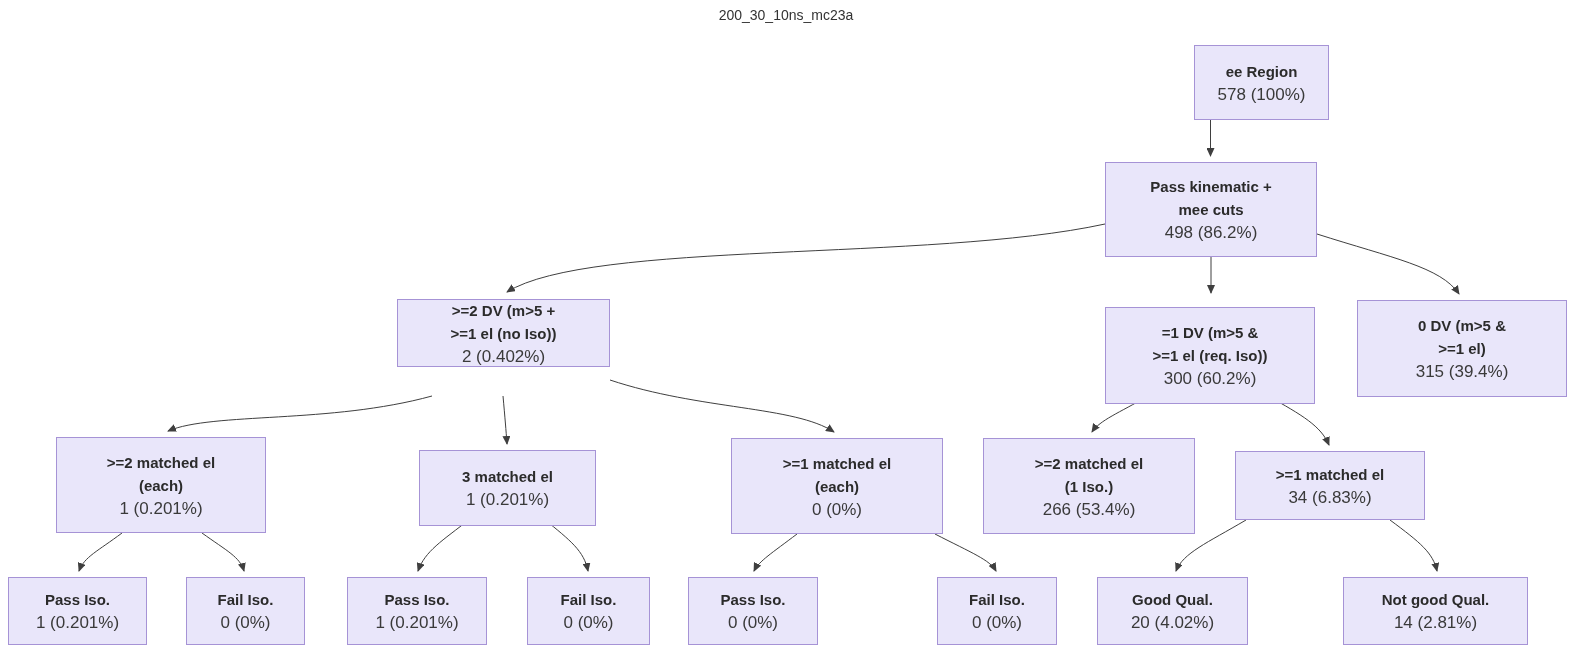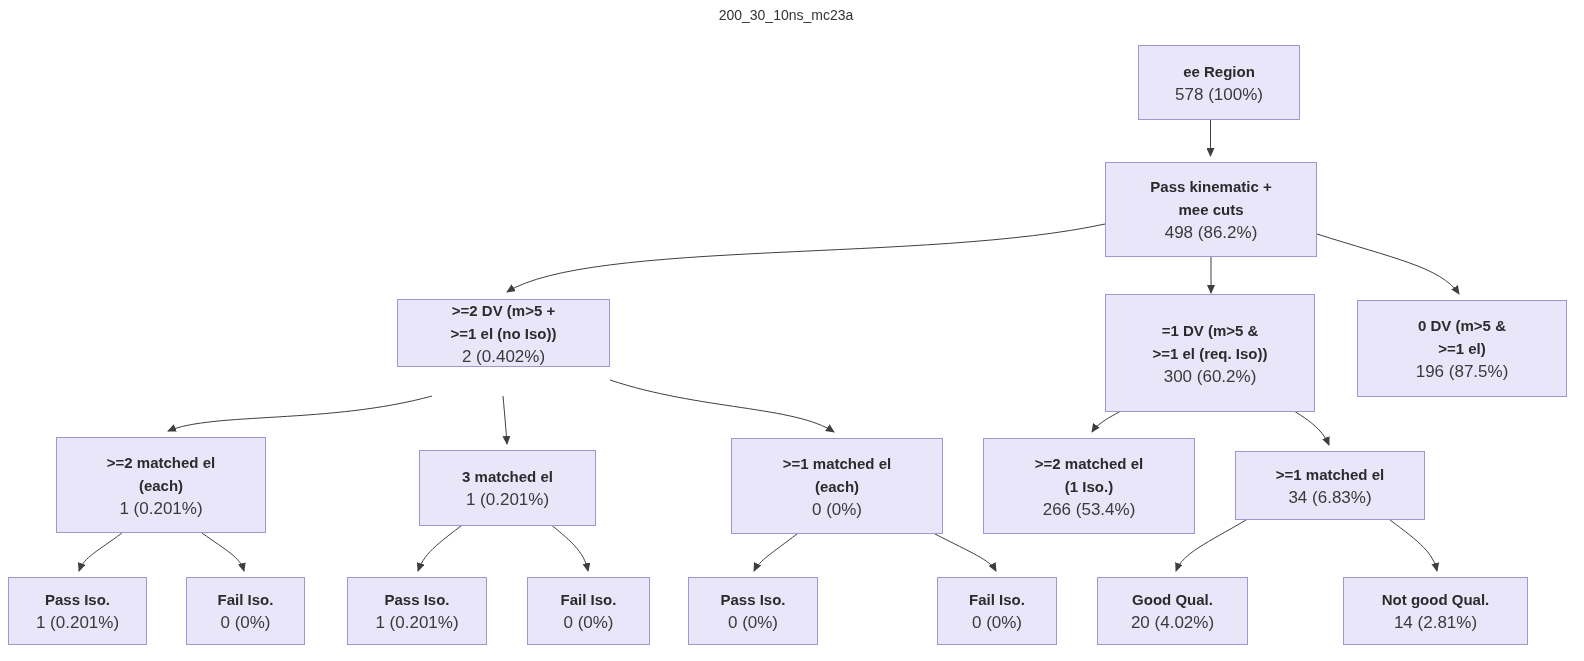--- a/index.html
+++ b/index.html
@@ -77,47 +77,47 @@
       <path marker-end="url(#arrow)" d="M202,533 C227,551 240,557 244,571"></path>
       <path marker-end="url(#arrow)" d="M470,519 C442,541 425,551 418,571"></path>
       <path marker-end="url(#arrow)" d="M544,519 C571,541 584,551 588,571"></path>
       <path marker-end="url(#arrow)" d="M797,534 C772,553 759,561 754,571"></path>
       <path marker-end="url(#arrow)" d="M935,534 C972,553 990,560 996,571"></path>
       <path marker-end="url(#arrow)" d="M1246,520 C1207,543 1183,553 1176,571"></path>
       <path marker-end="url(#arrow)" d="M1390,520 C1421,543 1433,553 1437,571"></path>
     </g>
   </svg>
 
-  <div class="node" style="left:1138px;top:45px;width:162px;height:75px">
+  <div class="node" style="left:1194px;top:45px;width:135px;height:75px">
     <div class="label">ee Region</div>
     <div class="value">578 (100%)</div>
   </div>
 
   <div class="node" style="left:1105px;top:162px;width:212px;height:95px">
     <div class="label">Pass kinematic +
 mee cuts</div>
     <div class="value">498 (86.2%)</div>
   </div>
 
   <div class="node" style="left:397px;top:299px;width:213px;height:68px">
     <div class="label">&gt;=2 DV (m&gt;5 +
 &gt;=1 el (no Iso))</div>
     <div class="value">2 (0.402%)</div>
   </div>
 
-  <div class="node" style="left:1105px;top:294px;width:210px;height:118px">
+  <div class="node" style="left:1105px;top:307px;width:210px;height:97px">
     <div class="label">=1 DV (m&gt;5 &amp;
 &gt;=1 el (req. Iso))</div>
     <div class="value">300 (60.2%)</div>
   </div>
 
   <div class="node" style="left:1357px;top:300px;width:210px;height:97px">
     <div class="label">0 DV (m&gt;5 &amp;
 &gt;=1 el)</div>
-    <div class="value">196 (87.5%)</div>
+    <div class="value">315 (39.4%)</div>
   </div>
 
   <div class="node" style="left:56px;top:437px;width:210px;height:96px">
     <div class="label">&gt;=2 matched el
 (each)</div>
     <div class="value">1 (0.201%)</div>
   </div>
 
   <div class="node" style="left:419px;top:450px;width:177px;height:76px">
     <div class="label">3 matched el</div>

